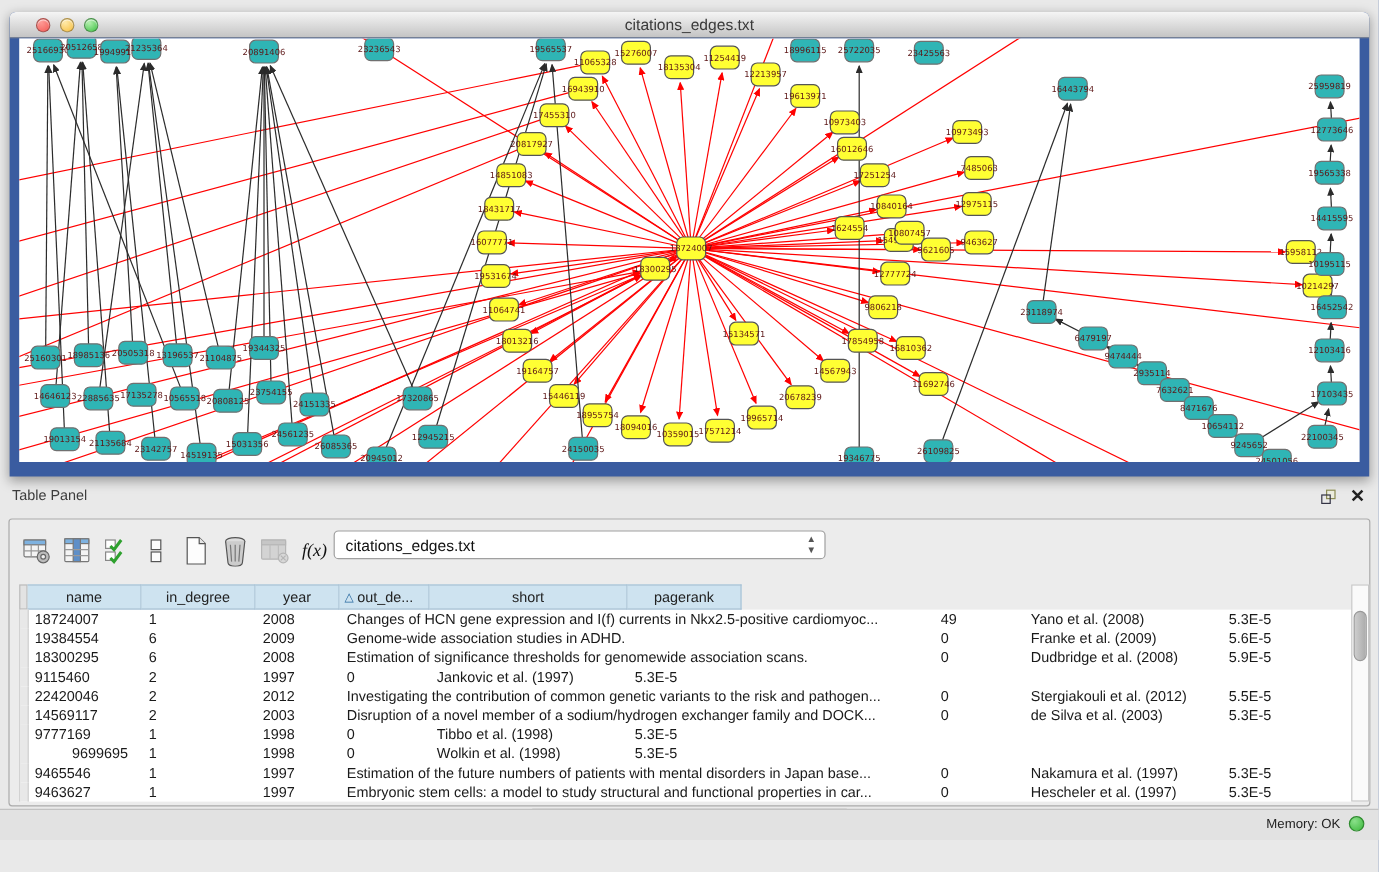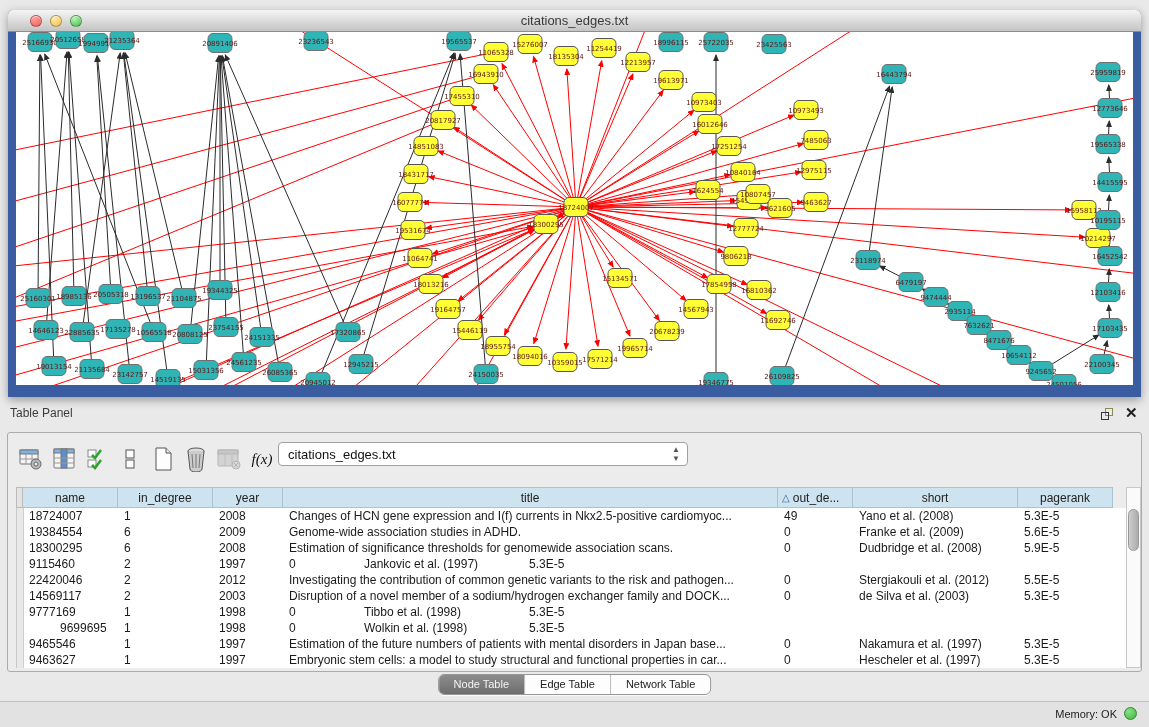--- a/index.html
+++ b/index.html
@@ -64,21 +64,21 @@
   .vthumb{ position:absolute; left:1px; top:21px; width:11px; height:42px; border-radius:6px;
     background:linear-gradient(90deg,#CDCDCD,#ACACAC); border:1px solid #999; }
   
   .tabs{ position:absolute; left:50%; transform:translateX(-50%); top:674px; display:flex;
     border:1px solid #979797; border-radius:6px; overflow:hidden; background:#FDFDFD;
     box-shadow:0 1px 0 rgba(255,255,255,.8); }
   .tab{ font-size:11px; color:#222; padding:3px 15px 4px; border-left:1px solid #BBB; cursor:pointer; }
   .tab:first-child{ border-left:none; }
   .tab.sel{ background:linear-gradient(#8C8C8C,#6E6E6E); color:#F3F3F3; }
   
-  .statusbar{ position:absolute; left:0; top:701px; width:1149px; height:26px;
+  .statusbar{ position:absolute; left:0; top:674px; width:1149px; height:26px;
     background:#E2E2E2; border-top:1px solid #C2C2C2; }
   .mem-label{ position:absolute; right:32px; top:6px; font-size:11px; color:#222; }
   .mem-dot{ position:absolute; right:12px; top:5px; width:13px; height:13px; border-radius:50%;
     background:radial-gradient(circle at 35% 30%, #8ae08a, #3DB83D); border:1px solid #2E8B2E; }
   
   .ic{ display:block; }
 </style>
 </head>
 <body>
 
@@ -707,23 +707,20 @@
         <div class="th first" style="width: 7px;"></div>
         <div class="th" style="width: 95px;">
           <span>name</span>
         </div>
         <div class="th" style="width: 95px;">
           <span>in_degree</span>
         </div>
         <div class="th" style="width: 70px;">
           <span>year</span>
         </div>
-        <div class="th" style="width: 495px;">
-          <span>title</span>
-        </div>
         <div class="th sorted" style="width: 75px;">
           <span class="sort-glyph">△</span>
           <span>out_de...</span>
         </div>
         <div class="th" style="width: 165px;">
           <span>short</span>
         </div>
         <div class="th" style="width: 95px;">
           <span>pagerank</span>
         </div>

